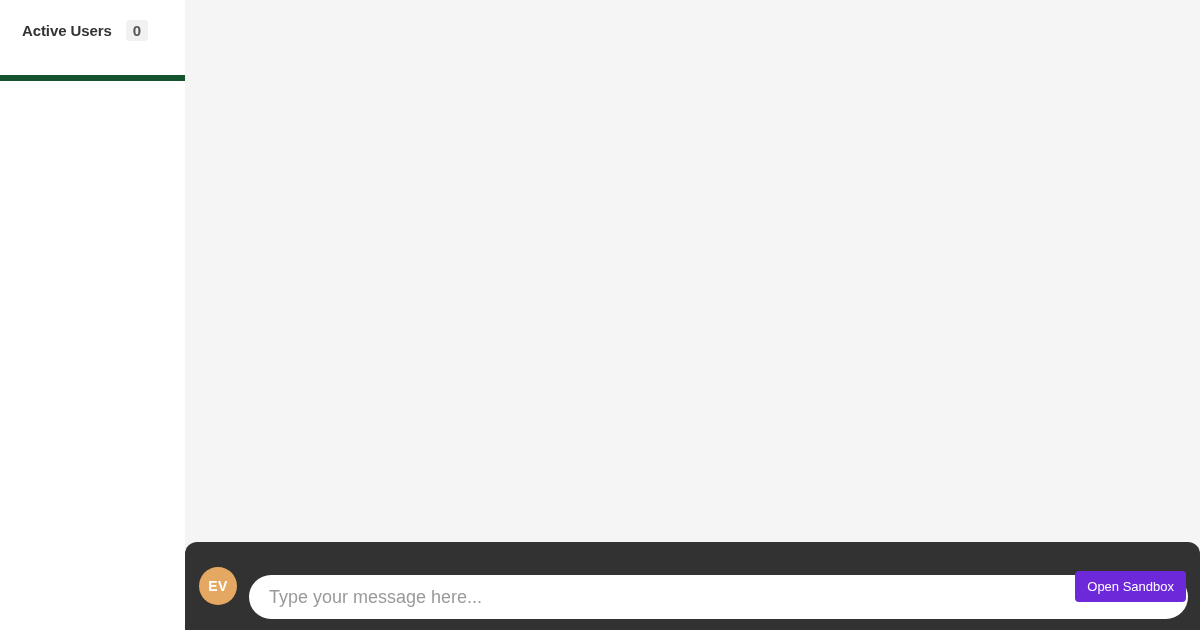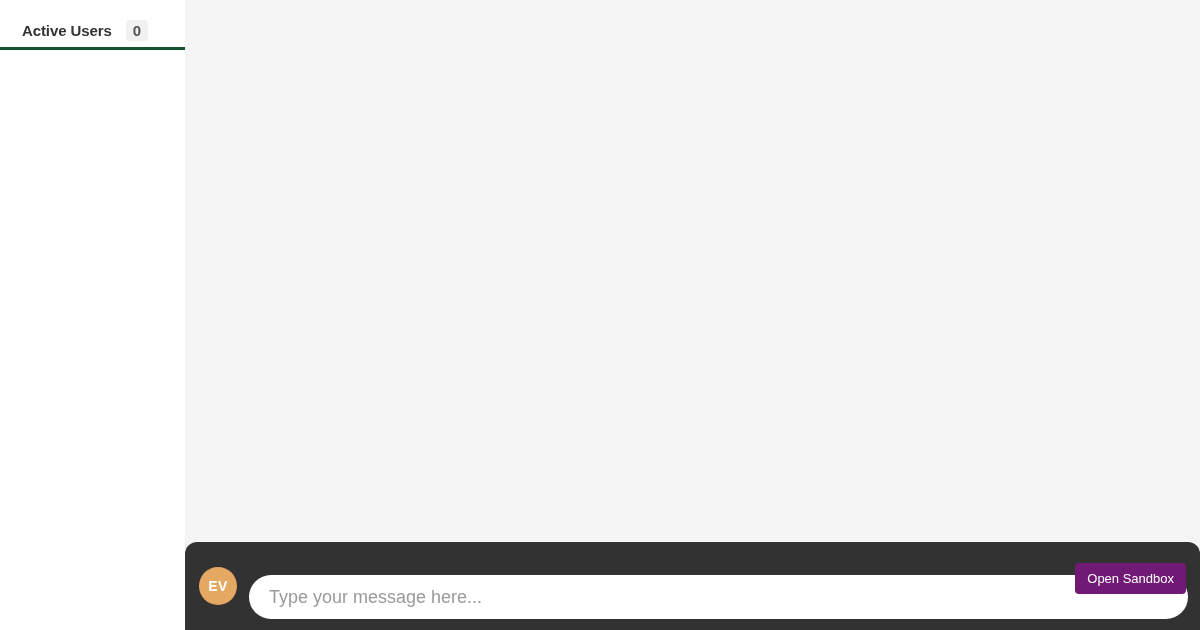--- a/index.html
+++ b/index.html
@@ -20,22 +20,22 @@
       left: 0;
       top: 0;
       width: 185px;
       height: 630px;
       background: #ffffff;
       box-shadow: 1px 0 2px rgba(0,0,0,0.03);
     }
     .sidebar-header {
       display: flex;
       align-items: center;
-      padding: 20px 20px 6px 22px;
-      border-bottom: 3px solid #14532d;
+      padding: 20px 20px 34px 22px;
+      border-bottom: 6px solid #14532d;
     }
     .sidebar-title {
       font-size: 15px;
       font-weight: 700;
       color: #333333;
       letter-spacing: -0.1px;
     }
     .sidebar-count {
       margin-left: 14px;
       font-size: 15px;
@@ -100,22 +100,22 @@
       font-size: 18px;
       color: #333333;
       background: transparent;
     }
     .message-input::placeholder {
       color: #9a9a9a;
     }
     .open-sandbox {
       position: absolute;
       right: 14px;
-      bottom: 36px;
-      background: #701a75;
+      bottom: 28px;
+      background: #6d28d9;
       color: #ffffff;
       font-size: 13px;
       padding: 8px 12px;
       border-radius: 4px;
       cursor: pointer;
       border: none;
       font-family: inherit;
     }
   </style>
 </head>

